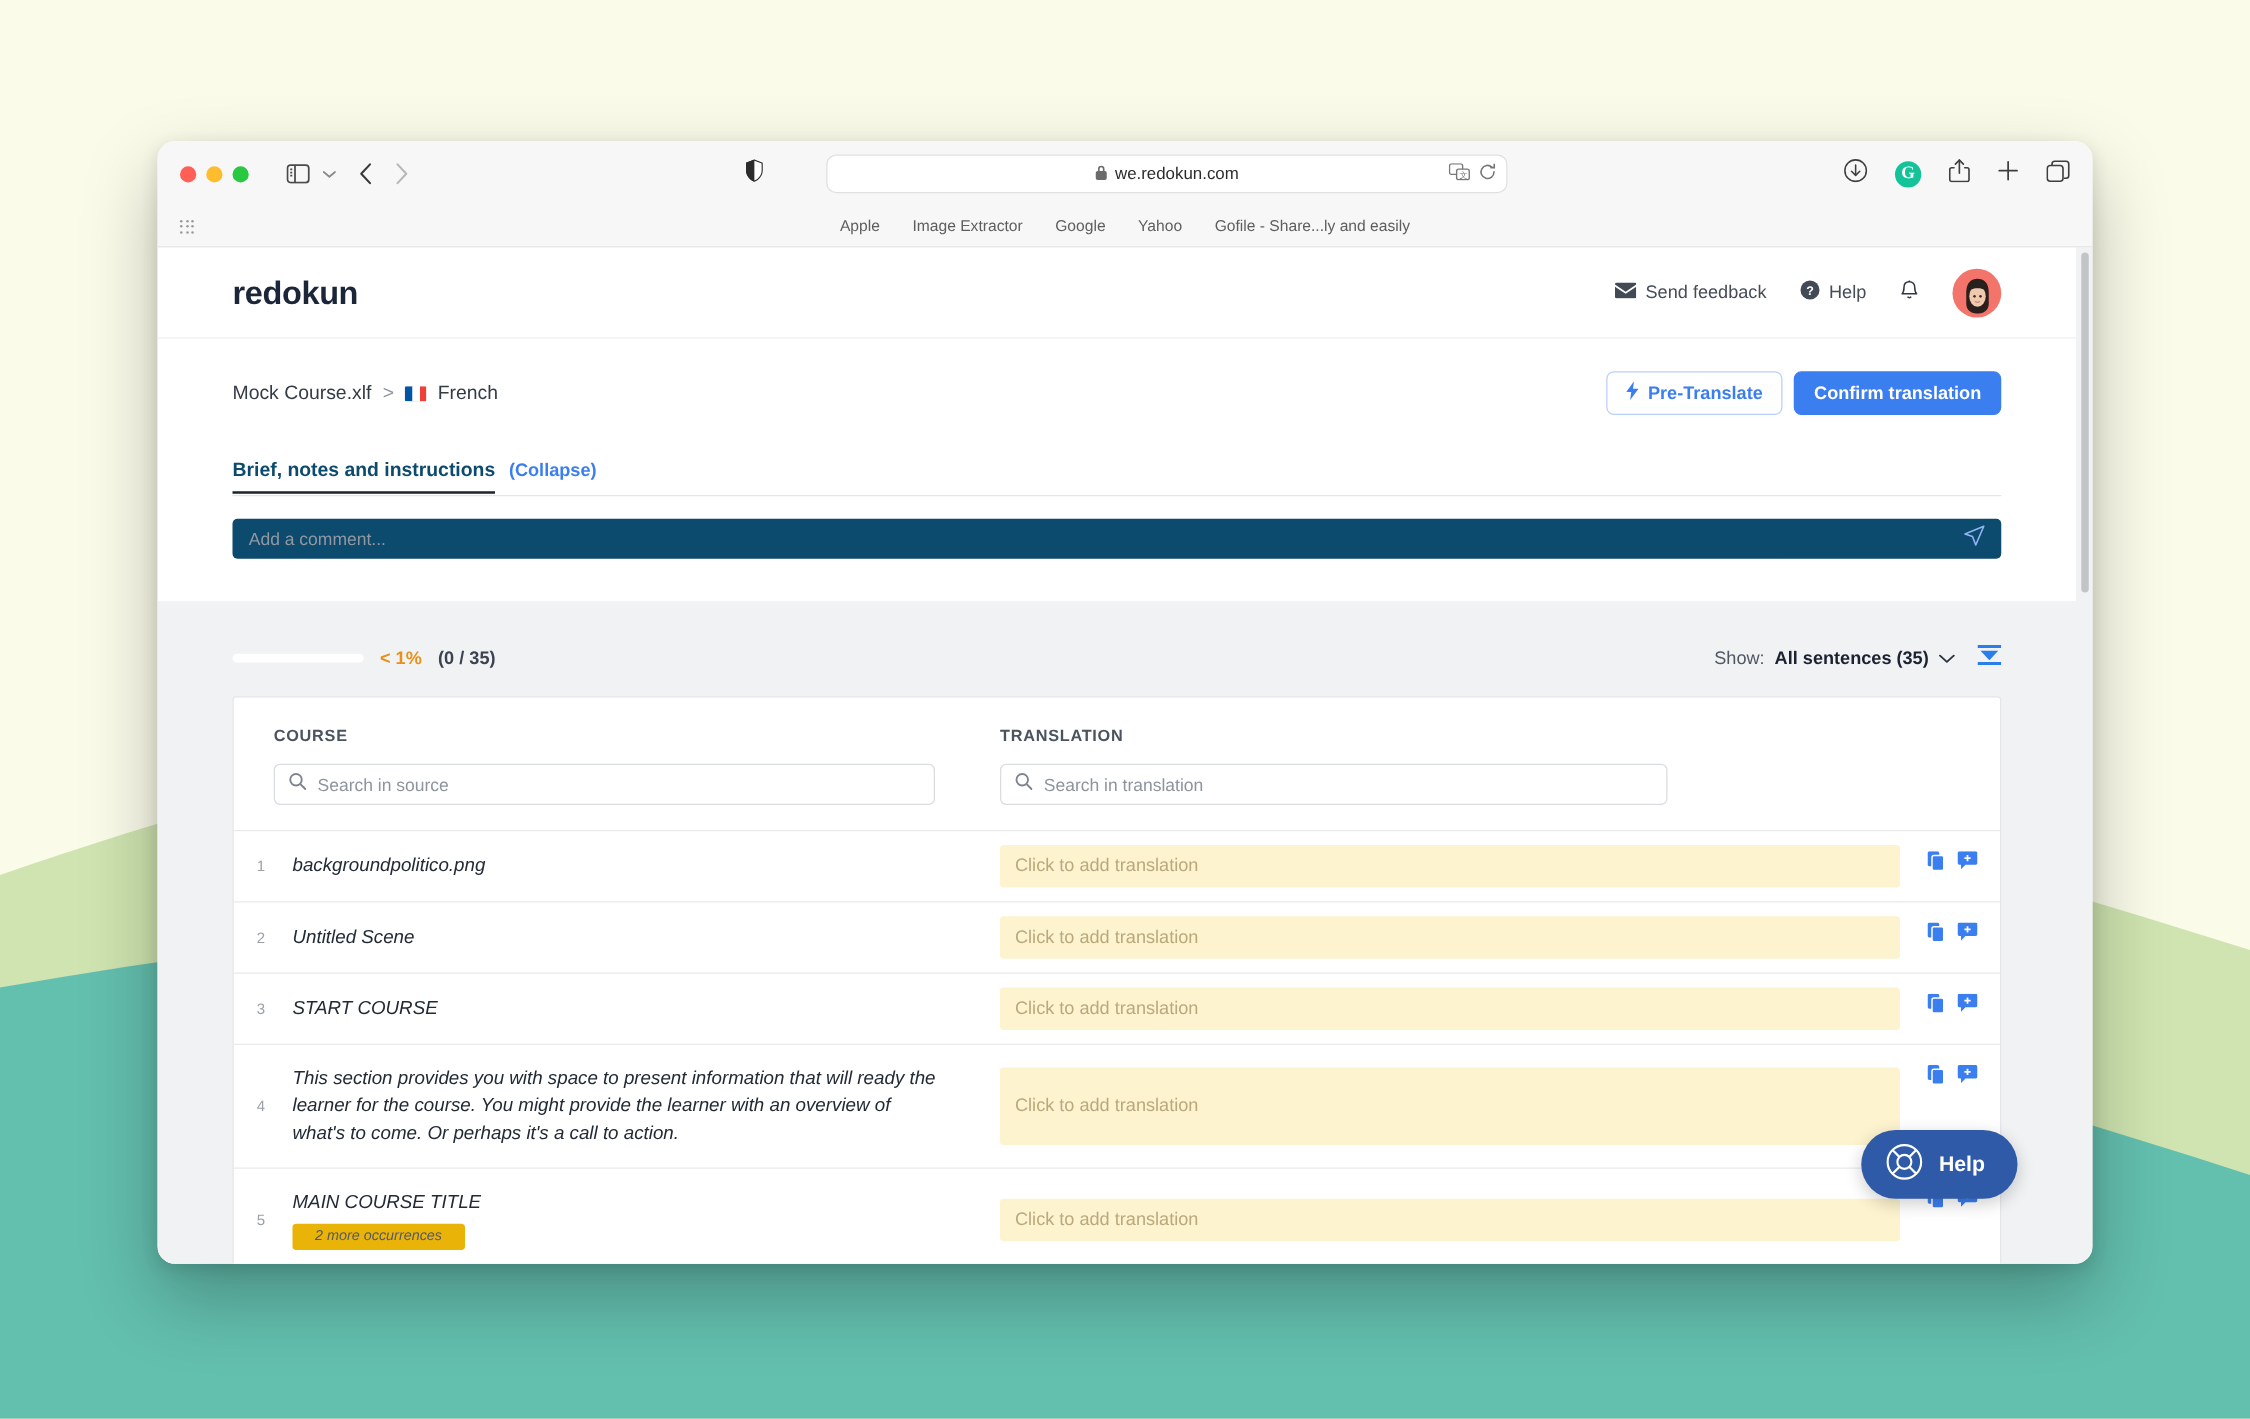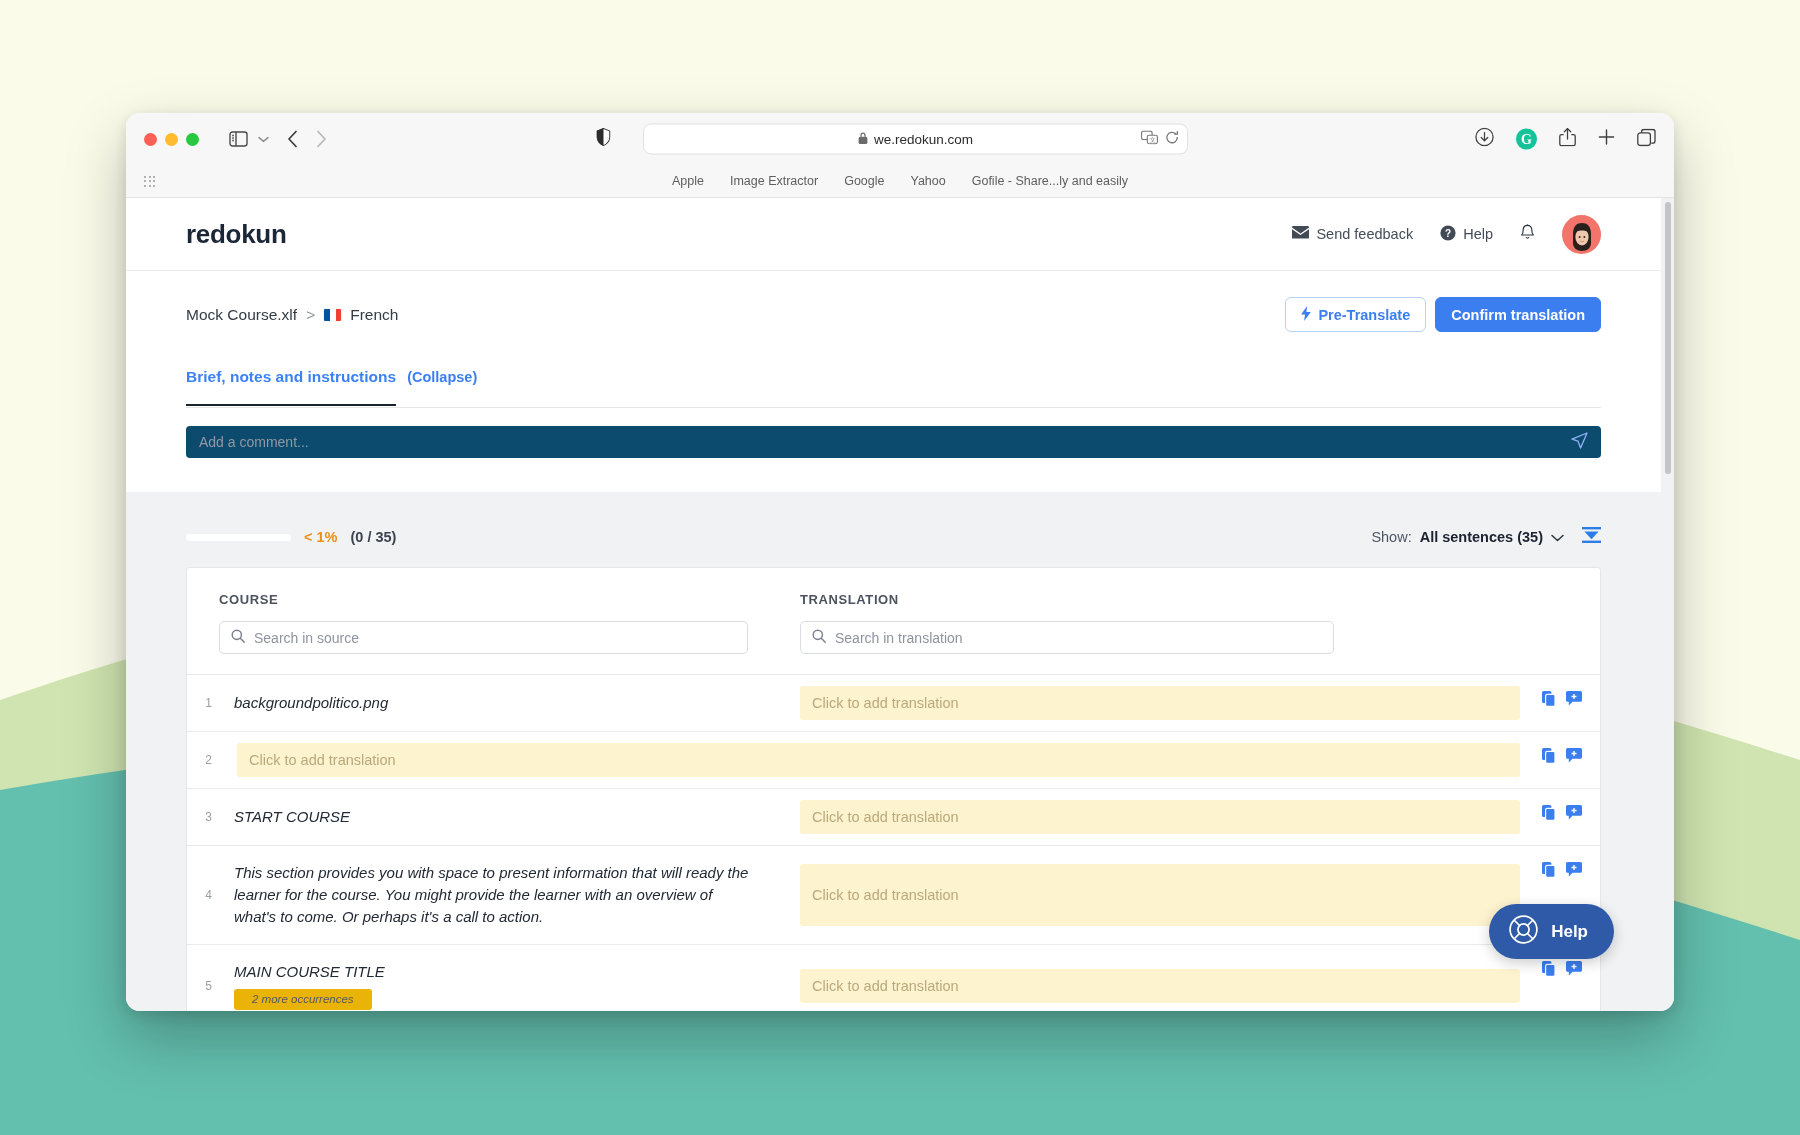--- a/index.html
+++ b/index.html
@@ -38,21 +38,21 @@
 
   .chrome-btn { display: flex; align-items: center; justify-content: center; color: #4a4a4a; cursor: default; }
   .sidebar-btn { margin-left: 30px; }
   .chev-small { margin-left: 10px; color: #8a8a8a; }
   .nav-back { margin-left: 18px; color: #3a3a3a; }
   .nav-fwd { margin-left: 18px; color: #b8b8b8; }
 
   .shield { position: absolute; left: 470px; top: 50%; transform: translateY(-50%); }
 
   .urlbar {
-    position: absolute; left: 517px; top: 50%; transform: translateY(-50%);
+    position: absolute; left: 535px; top: 50%; transform: translateY(-50%);
     width: 545px; height: 31px;
     background: #fff; border: 1px solid #e0e0e0; border-radius: 8px;
     display: flex; align-items: center; justify-content: center; gap: 6px;
     font-size: 13.5px; color: #2b2b2b;
   }
   .urlbar .lock { font-size: 11px; color: #666; }
   .url-right { position: absolute; right: 8px; display: flex; align-items: center; gap: 7px; color: #777; }
 
   .chrome-right {
     position: absolute; right: 18px; top: 50%; transform: translateY(-50%);
@@ -106,21 +106,21 @@
   .flagfr i:nth-child(3) { background: #ef4135; }
   .btns { margin-left: auto; display: flex; align-items: center; gap: 9px; }
   .btn {
     height: 35px; border-radius: 6px; font-size: 14.5px; font-weight: bold;
     display: inline-flex; align-items: center; gap: 7px; padding: 0 15px; cursor: pointer;
   }
   .btn-outline { background: #fff; color: #3b7ef0; border: 1px solid #b9d0f7; }
   .btn-primary { background: #3b7ef0; color: #fff; border: 1px solid #3b7ef0; }
 
   .briefrow { margin-top: 36px; display: flex; align-items: baseline; gap: 11px; border-bottom: 1px solid #e6e6e6; padding-bottom: 1px; }
-  .brieftitle { font-size: 15.5px; font-weight: bold; color: #3b82f6; border-bottom: 2px solid #1b2230; padding-bottom: 18px; }
+  .brieftitle { font-size: 15.5px; font-weight: bold; color: #0c4a6e; border-bottom: 2px solid #1b2230; padding-bottom: 7px; }
   .collapse { font-size: 14.5px; font-weight: bold; color: #3b7ef0; cursor: pointer; }
 
   .commentbox {
     margin-top: 18px; height: 32px; background: #0c4a6e; border-radius: 4px;
     display: flex; align-items: center; padding: 0 13px; position: relative;
   }
   .commentbox .ph { font-size: 14px; color: #9298a2; }
   .sendicon { position: absolute; right: 13px; color: #8fb4f3; }
 
   
@@ -485,20 +485,23 @@
                 <svg width="16" height="15" viewBox="0 0 16 15" fill="#3b7ef0">
                     <path d="M1.6 0 H14.4 A1.6 1.6 0 0 1 16 1.6 V9.2 A1.6 1.6 0 0 1 14.4 10.8 H6.4 L2.8 14.4 V10.8 H1.6 A1.6 1.6 0 0 1 0 9.2 V1.6 A1.6 1.6 0 0 1 1.6 0 Z"></path>
                     <path d="M7.3 3 H8.7 V4.8 H10.5 V6.2 H8.7 V8 H7.3 V6.2 H5.5 V4.8 H7.3 Z" fill="#fff"></path>
                   </svg>
               </span>
             </div>
           </div>
 
           <div class="row">
             <div class="num">2</div>
+            <div class="src">
+                <span>Untitled Scene</span>
+              </div>
             <div class="trn">
               <div class="ta">
                   <span>Click to add translation</span>
                 </div>
             </div>
             <div class="rowicons">
               <span>
                 <svg width="15" height="16" viewBox="0 0 15 16" fill="#3b7ef0">
                     <rect x="0" y="0" width="9.4" height="12" rx="1.6"></rect>
                     <rect x="3.6" y="3.4" width="9.4" height="12" rx="1.6" stroke="#fff" stroke-width="1.2"></rect>

